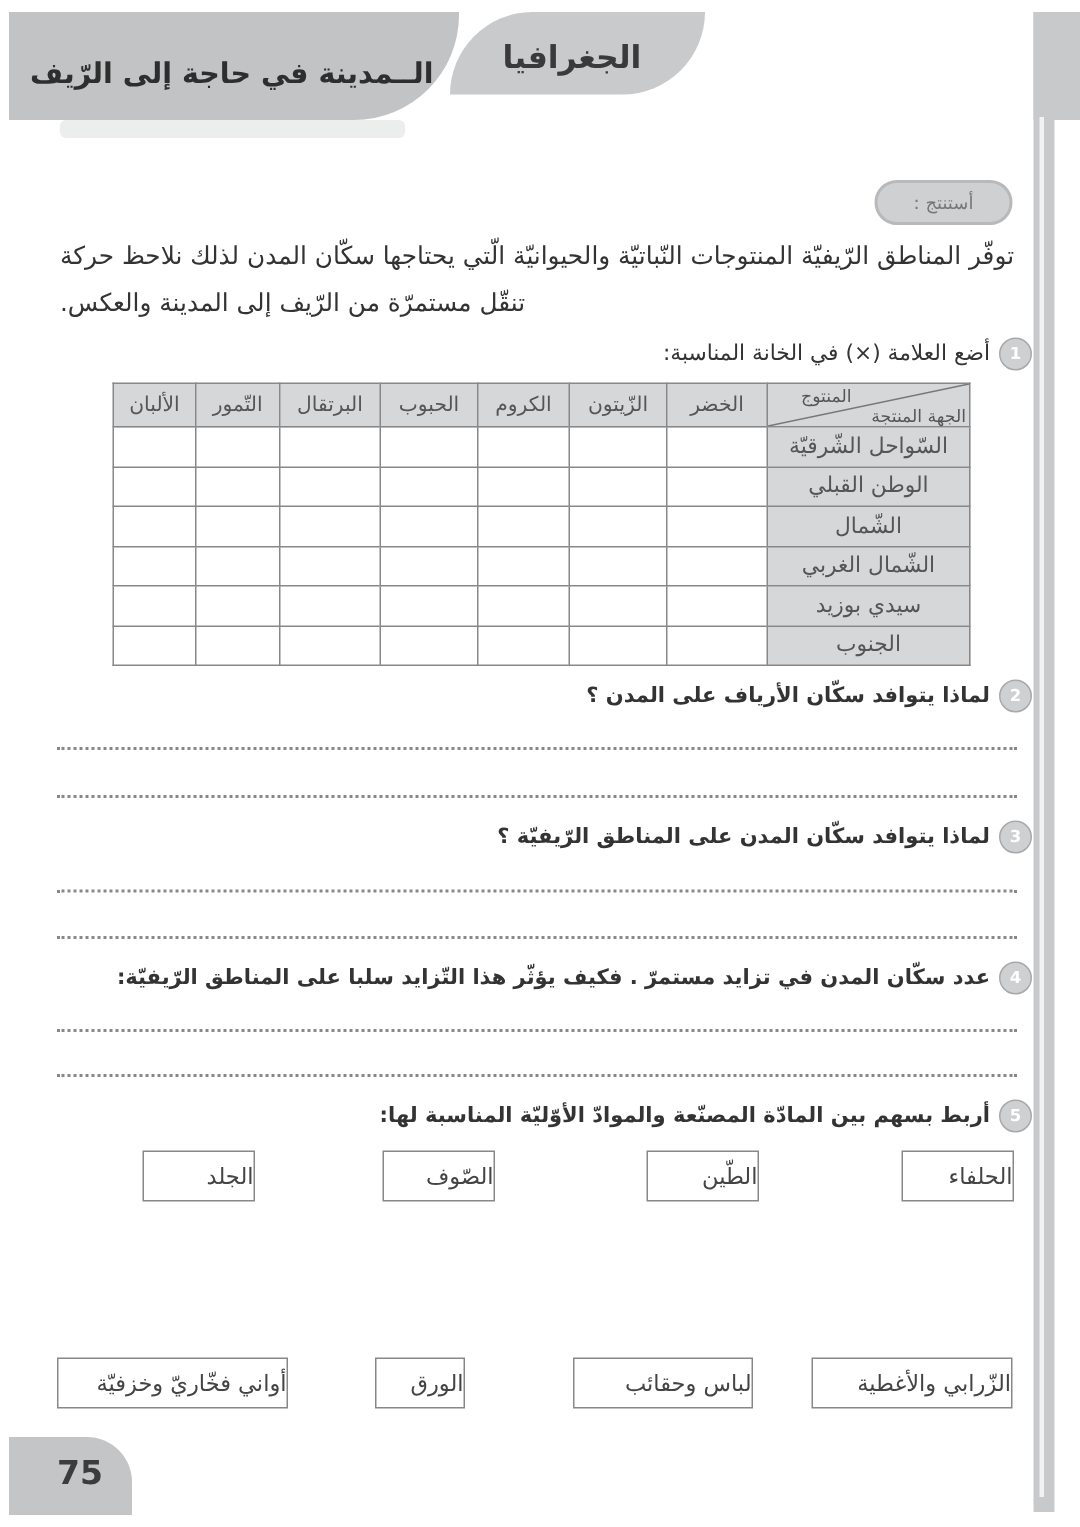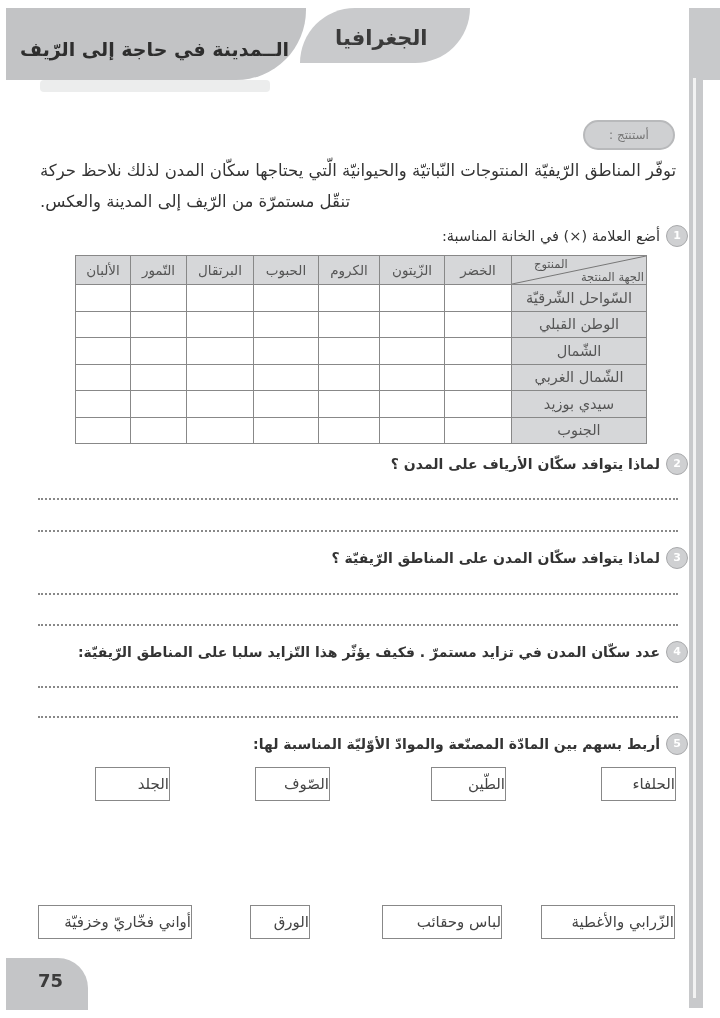--- a/index.html
+++ b/index.html
@@ -35,21 +35,21 @@
     .diag svg { position:absolute; left:0; top:0; }
     .diag .d-top { position:absolute; left:22px; top:1px; font-size:11.5px; color:#555; }
     .diag .d-bot { position:absolute; right:2px; bottom:0px; font-size:11.5px; color:#555; }
 
     .dots { position:absolute; left:38px; width:640px; height:0; border-top:2px dotted #888; }
 
     .box { position:absolute; border:1px solid #888; height:34px; box-sizing:border-box; font-size:15px;
            color:#444; text-align:right; line-height:32px; direction:rtl; }
     .page-tab { position:absolute; left:6px; top:958px; width:82px; height:52px; background:#c4c5c7;
                 border-radius:0 30px 0 0; }
-    .page-num { position:absolute; left:38px; top:970px; font-size:18px; font-weight:bold; color:#3c3c3c; }
+    .page-num { position:absolute; left:38px; top:970px; font-size:22px; font-weight:bold; color:#3c3c3c; }
   </style>
 </head>
 <body>
 
 <div class="header-band"></div>
 <div class="subject-tab"></div>
 <div class="right-strip-top"></div>
 <div class="lesson-title">الــمدينة في حاجة إلى الرّيف</div>
 <div class="subject-title">الجغرافيا</div>
 <div class="faint-sub"></div>

